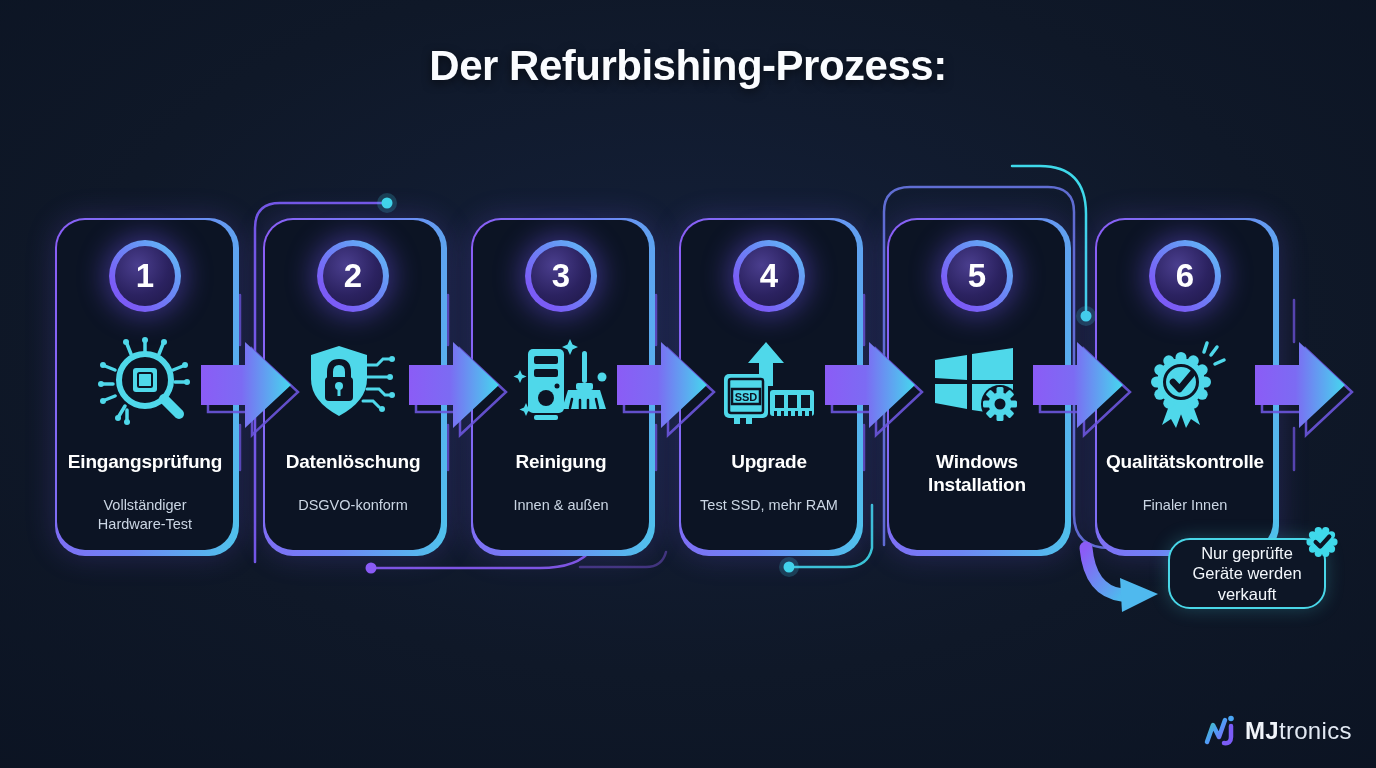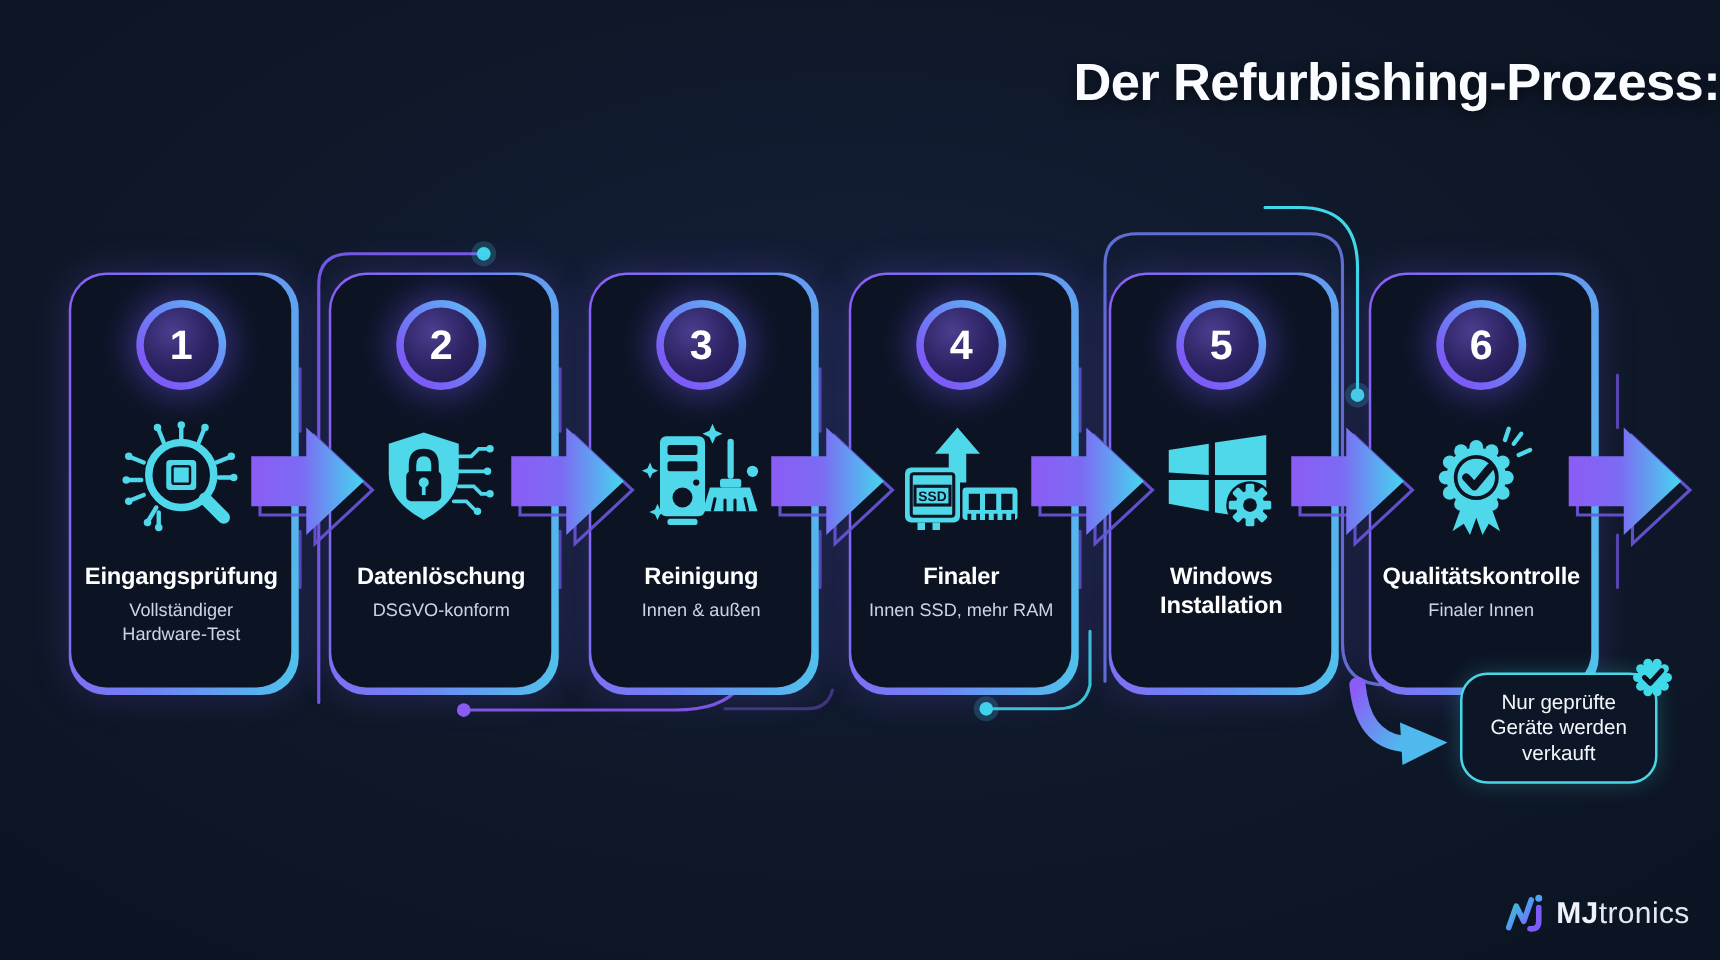--- a/index.html
+++ b/index.html
@@ -2,45 +2,45 @@
 <html><head>
 <meta charset="utf-8">
 <style>
   html,body{margin:0;padding:0;background:#0A111D;}
   #stage{
     position:relative; width:1376px; height:768px; overflow:hidden;
     background:radial-gradient(1100px 640px at 50% 42%, #14203A 0%, #0F1828 55%, #0B1322 100%);
     font-family:"Liberation Sans", sans-serif;
   }
   
-  .title{position:absolute;top:40px;left:0;width:100%;text-align:right;color:#FAFCFF;
+  .title{position:absolute;top:40px;left:0;width:100%;text-align:center;color:#FAFCFF;
     font-weight:800;font-size:42px;line-height:1.26;letter-spacing:-0.5px;
     text-shadow:0 3px 10px rgba(0,0,0,.55);}
   
   .card{position:absolute;top:218px;width:180px;height:334px;border-radius:30px;padding:2px;
     background:linear-gradient(100deg,#8B5CF6 0%,#6E86F4 55%,#4FC4EC 100%);
     box-shadow:0 0 30px rgba(122,92,246,.22);}
   .card-inner{width:176px;height:330px;border-radius:28px;background:#0C1424;
     display:flex;flex-direction:column;align-items:center;padding-top:20px;box-sizing:border-box;}
   .num-ring{width:72px;height:72px;border-radius:50%;padding:6px;box-sizing:border-box;
     background:linear-gradient(225deg,#5FC6F8 0%,#6A8BF5 40%,#7B5CF6 78%);
     box-shadow:0 0 26px 6px rgba(116,86,244,.40);}
   .num-circle{width:100%;height:100%;border-radius:50%;
     background:radial-gradient(circle at 38% 32%, #4A3E8E 0%, #2B2260 55%, #1D1745 100%);
     display:flex;align-items:center;justify-content:center;
     color:#fff;font-weight:800;font-size:33px;}
   .icon-box{height:120px;margin-top:12px;display:flex;align-items:center;justify-content:center;width:100%;}
   .step-title{font-size:19px;font-weight:800;color:#FFFFFF;margin-top:6px;line-height:1.22;
     letter-spacing:-0.2px;text-align:center;padding:0 3px;}
-  .step-subtitle{font-size:14.5px;color:#CBD6E4;margin-top:7px;line-height:1.3;
+  .step-subtitle{font-size:14.5px;color:#CBD6E4;margin-top:23px;line-height:1.3;
     text-align:center;white-space:pre-line;padding:0 4px;}
   
   .layer{position:absolute;left:0;top:0;width:1376px;height:768px;pointer-events:none;}
   
-  .callout{position:absolute;left:1168px;top:538px;width:158px;height:89px;box-sizing:border-box;
+  .callout{position:absolute;left:1168px;top:538px;width:158px;height:71px;box-sizing:border-box;
     border:2.5px solid #49D7E8;border-radius:22px;background:#0D1626;
     box-shadow:0 0 18px rgba(73,215,232,.25);
     display:flex;align-items:center;justify-content:center;}
   .callout-text{color:#F2F6FB;font-size:16.5px;line-height:1.24;text-align:center;white-space:pre-line;}
   .badge{position:absolute;left:1300px;top:520px;width:44px;height:44px;}
   
   .logo{position:absolute;left:1204px;top:712px;display:flex;align-items:center;gap:9px;}
   .logo-text{font-size:24px;color:#F0F4FA;letter-spacing:.3px;}
   .logo-bold{font-weight:700;}
   .logo-light{font-weight:400;color:#E2E9F3;}
@@ -220,22 +220,22 @@
           <g fill="#0C1424">
             <rect x="54" y="71" width="3" height="5"></rect>
               <rect x="61" y="71" width="3" height="5"></rect>
             <rect x="68" y="71" width="3" height="5"></rect>
               <rect x="75" y="71" width="3" height="5"></rect>
             <rect x="82" y="71" width="3" height="5"></rect>
               <rect x="89" y="71" width="3" height="5"></rect>
           </g>
         </svg>
       </div>
-      <div class="step-title">Finaler</div>
-      <div class="step-subtitle">Innen SSD, mehr RAM</div>
+      <div class="step-title">Upgrade</div>
+      <div class="step-subtitle">Test SSD, mehr RAM</div>
     </div>
   </div>
 
   <div class="card" style="left:887px">
     <div class="card-inner">
       <div class="num-ring">
         <div class="num-circle">
             <span>5</span>
           </div>
       </div>

